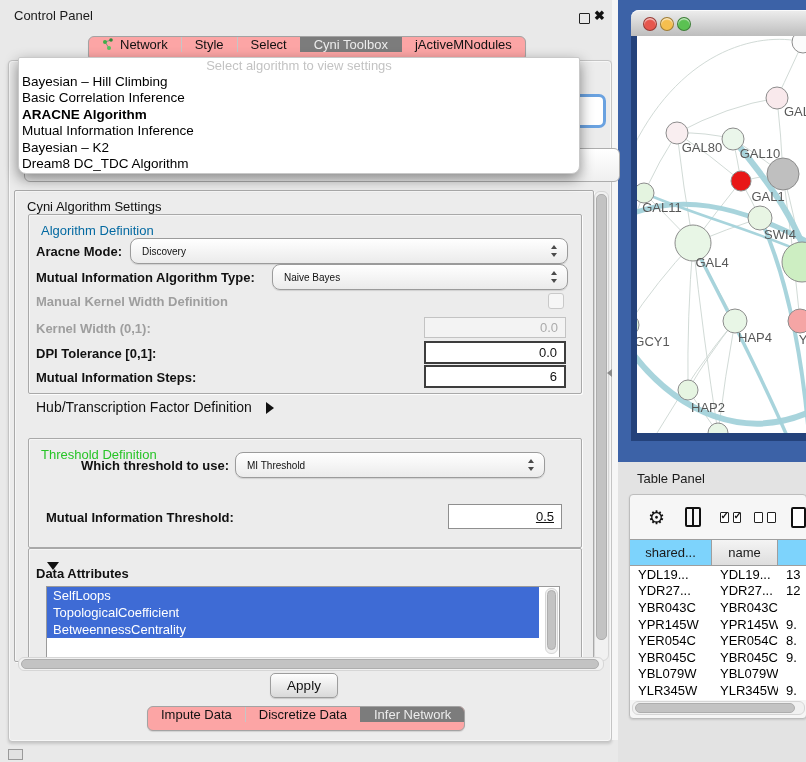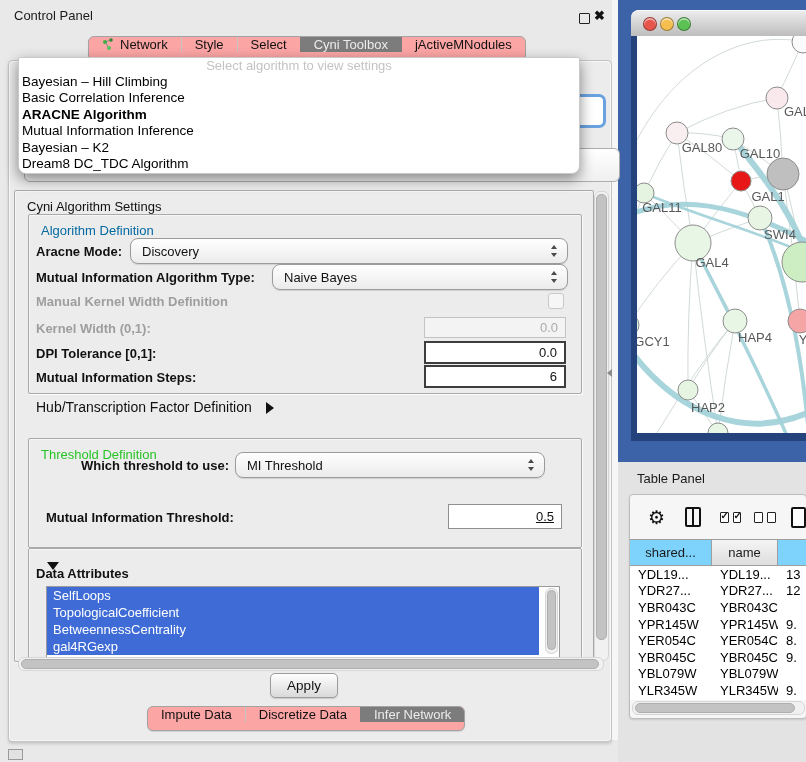--- a/index.html
+++ b/index.html
@@ -46,21 +46,21 @@
 
   
   .fs{border:1px solid #a9a9a9;border-radius:2px;
     box-shadow:1px 1px 0 rgba(255,255,255,.85), inset 1px 1px 0 rgba(255,255,255,.55);}
   .leg{position:absolute;top:-8px;left:8px;background:#ececec;padding:0 4px;font-size:13px;margin-top:16px;}
   .leg-blue{color:#0369a1;}
   .leg-green{color:#27c427;}
 
   
   .combo{background:linear-gradient(#ffffff,#ebebeb);border:1px solid #9b9b9b;border-radius:8px;
-    display:flex;align-items:center;padding:0 16px 0 11px;font-size:13px;color:#111;
+    display:flex;align-items:center;padding:0 16px 0 11px;font-size:10px;color:#111;
     box-shadow:0 1px 1px rgba(0,0,0,.12);}
   .carr{position:absolute;right:8px;top:50%;margin-top:-6px;width:9px;height:12px;}
   .carr .u{position:absolute;left:1px;top:0;width:0;height:0;border-left:3.5px solid transparent;
     border-right:3.5px solid transparent;border-bottom:4.5px solid #4a4a4a;}
   .carr .d{position:absolute;left:1px;bottom:0;width:0;height:0;border-left:3.5px solid transparent;
     border-right:3.5px solid transparent;border-top:4.5px solid #4a4a4a;}
 
   
   .tf{background:#fff;display:flex;align-items:center;justify-content:flex-end;
     padding:0 7px;font-size:13px;}
@@ -246,21 +246,20 @@
   <div class="abs fs" style="left:28px;top:548px;width:552px;height:112px;">
     <span class="leg">
       <span class="tri-d" style="margin-left:6px;"></span>
     </span>
   </div>
   <div class="abs bold" style="left:36px;top:566px;">Data Attributes</div>
   <div class="abs attr-list" style="left:46px;top:586px;width:512px;height:70px;" id="attr-list">
       <div class="attr-item">SelfLoops</div>
       <div class="attr-item">TopologicalCoefficient</div>
       <div class="attr-item">BetweennessCentrality</div>
-      <div class="attr-item">gal4RGexp</div>
     </div>
   <div class="abs sbtrack" style="left:545px;top:588px;width:11px;height:64px;">
     <div class="sbthumb" style="left:1px;top:1px;width:7px;height:58px;"></div>
   </div>
 
   <div class="abs sbtrack" style="left:18px;top:657px;width:584px;height:12px;">
     <div class="sbthumb" style="left:2px;top:1px;width:576px;height:8px;"></div>
   </div>
 
   <div class="abs btn" style="left:270px;top:673px;width:68px;height:25px;box-sizing:border-box;">

